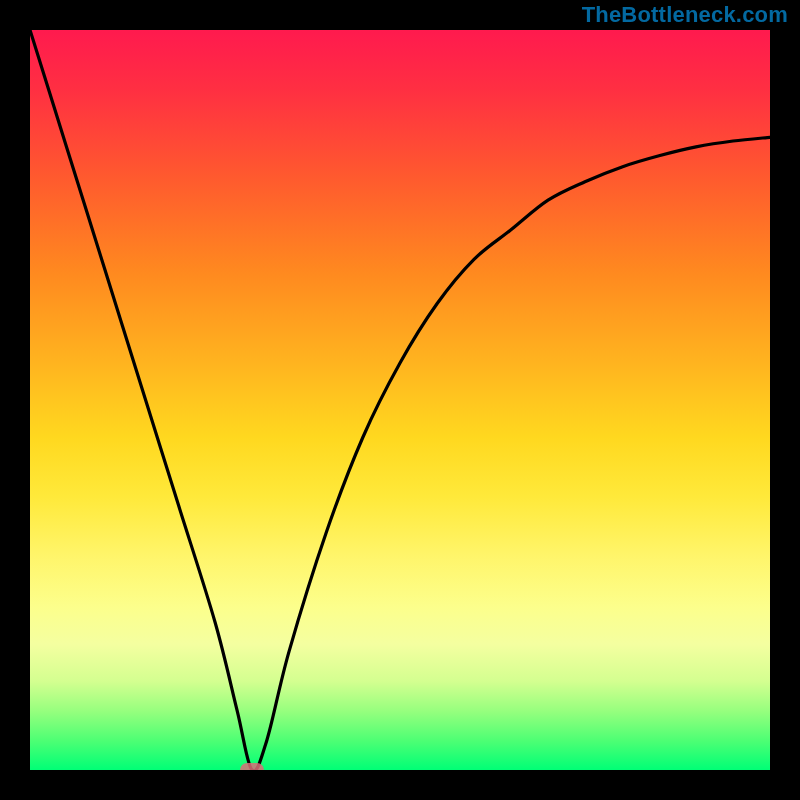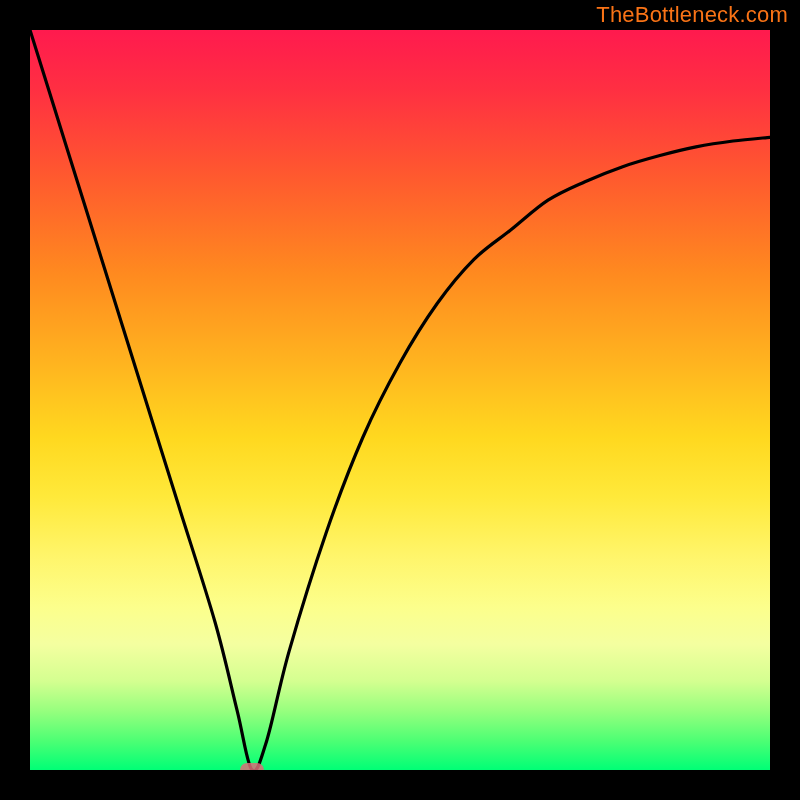--- a/index.html
+++ b/index.html
@@ -14,23 +14,23 @@
   .frame {
     position: relative;
     width: 800px;
     height: 800px;
     background: #000;
   }
   .watermark {
     position: absolute;
     top: 2px;
     right: 12px;
-    color: #f97316;
+    color: #0369a1;
     font-size: 22px;
-    font-weight: 400;
+    font-weight: 700;
     letter-spacing: 0.2px;
     z-index: 5;
   }
   .plot-area {
     position: absolute;
     left: 30px;
     top: 30px;
     width: 740px;
     height: 740px;
     overflow: hidden;

